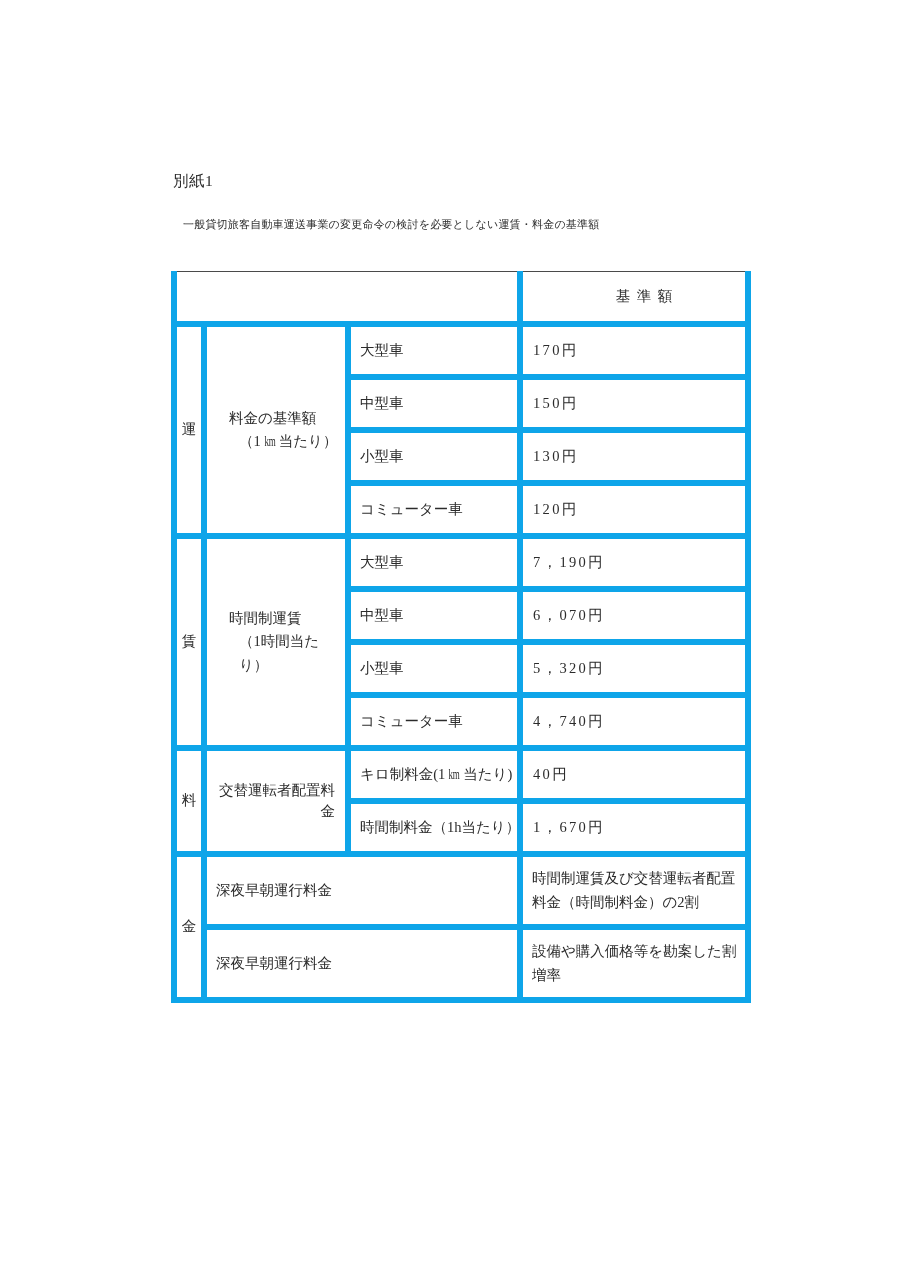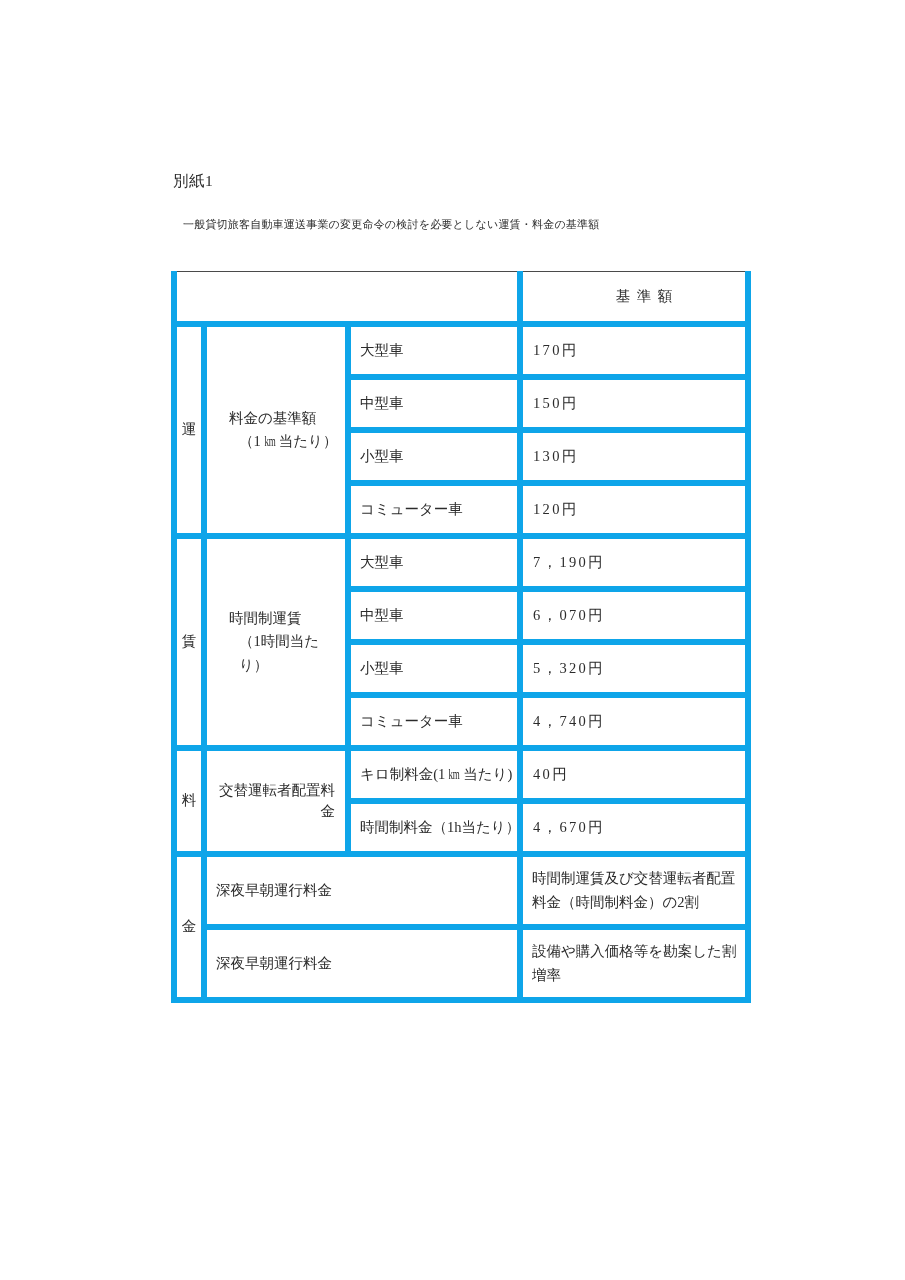--- a/index.html
+++ b/index.html
@@ -244,21 +244,21 @@
         </td>
         <td>
           <span class="cell-amount">40円</span>
         </td>
       </tr>
       <tr class="row-fee">
         <td>
           <span class="sub-label">時間制料金（1h当たり）</span>
         </td>
         <td>
-          <span class="cell-amount">4，670円</span>
+          <span class="cell-amount">1，670円</span>
         </td>
       </tr>
 
       <tr class="row-note">
         <td rowspan="2">
           <span class="group-label">金</span>
         </td>
         <td colspan="2">
           <span class="cell-note">深夜早朝運行料金</span>
         </td>

